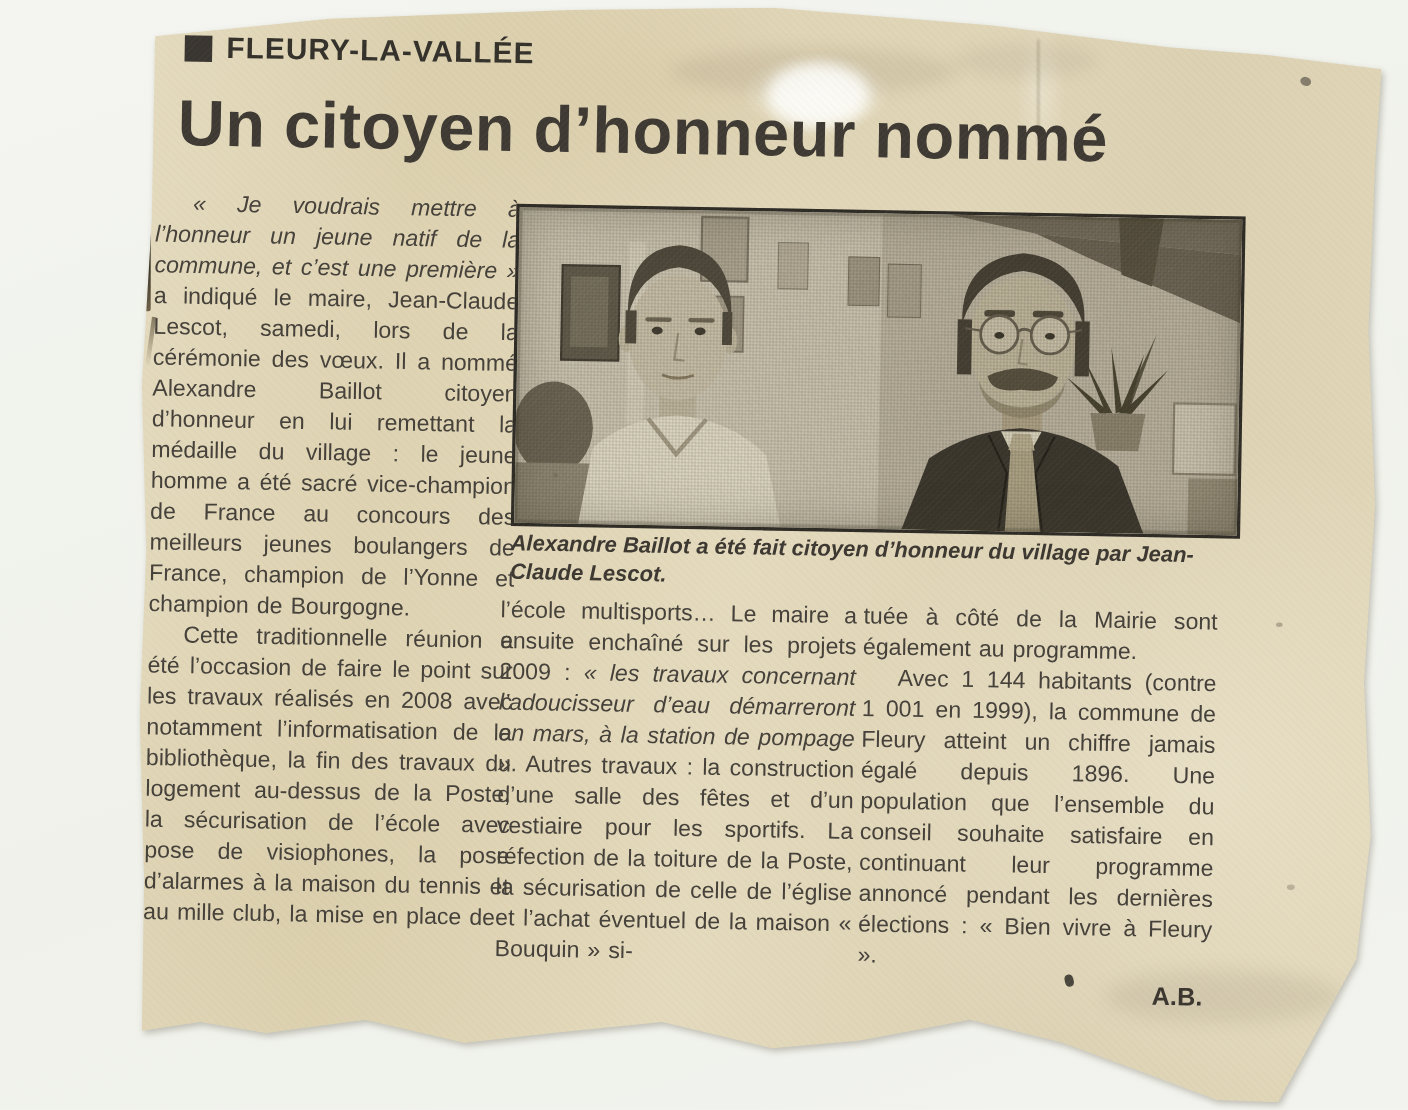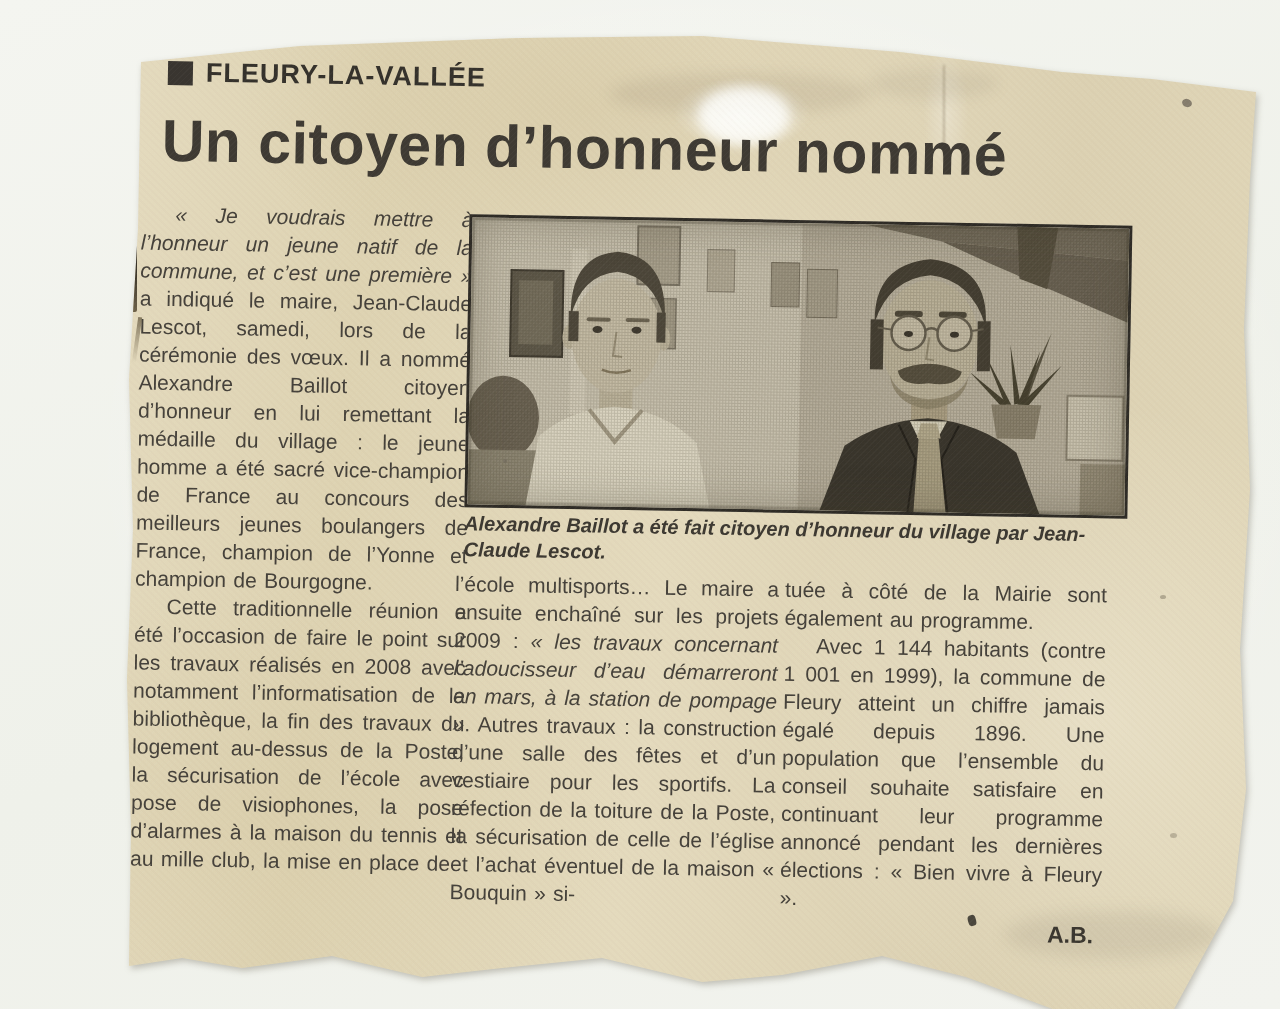--- a/index.html
+++ b/index.html
@@ -3,21 +3,21 @@
 <meta charset="utf-8">
 <style>
   html,body{margin:0;padding:0;width:1280px;height:1009px;overflow:hidden;}
   body{
     background:
       radial-gradient(ellipse 900px 700px at 55% 45%, rgba(255,255,255,.5), transparent 70%),
       linear-gradient(160deg,#f4f5f0 0%,#eff1ea 55%,#f2f3ee 100%);
     font-family:"Liberation Sans", sans-serif;
     position:relative;
   }
-  .clip-wrap{position:absolute;inset:0;filter:drop-shadow(2px 3px 3px rgba(110,105,90,.38));margin-top:29px;}
+  .clip-wrap{position:absolute;inset:0;filter:drop-shadow(2px 3px 3px rgba(110,105,90,.38));}
   .clipping{
     position:absolute;inset:0;
     background:
       radial-gradient(ellipse 95px 50px at 742px 85px, rgba(252,252,247,.9), transparent 72%),
       radial-gradient(ellipse 30px 90px at 946px 85px, rgba(255,255,255,.28), transparent 75%),
       radial-gradient(ellipse 500px 260px at 46% 8%, rgba(205,190,150,.35), transparent 70%),
       radial-gradient(ellipse 420px 420px at 85% 70%, rgba(250,246,230,.35), transparent 75%),
       radial-gradient(ellipse 500px 300px at 20% 80%, rgba(211,198,160,.30), transparent 75%),
       linear-gradient(97deg,#e7dec4 0%,#ded3b2 28%,#e4dabd 52%,#dcd1b2 78%,#e2d8ba 100%);
     clip-path:polygon(

